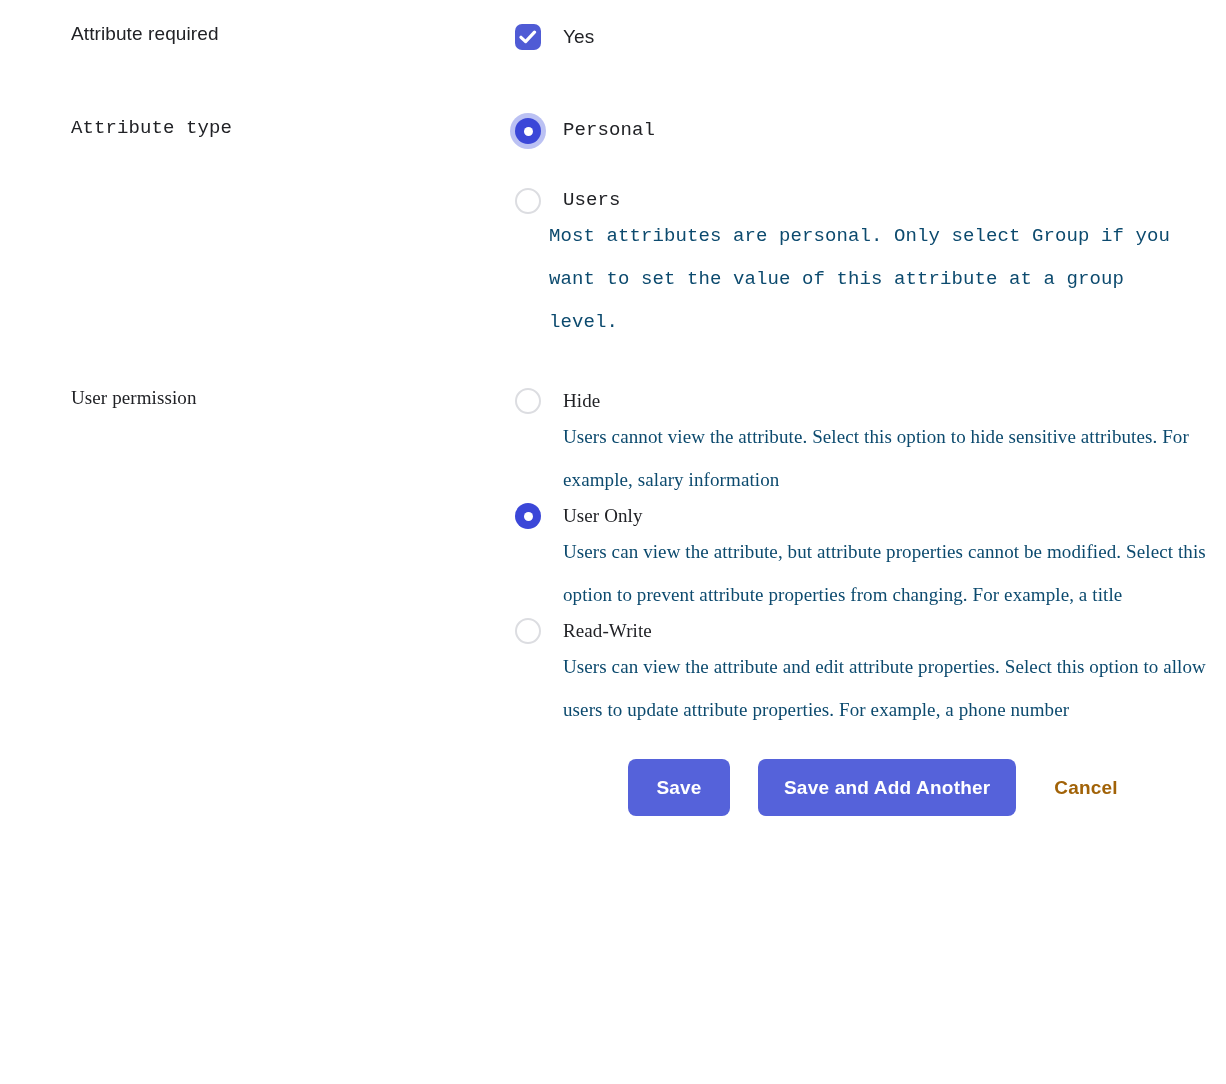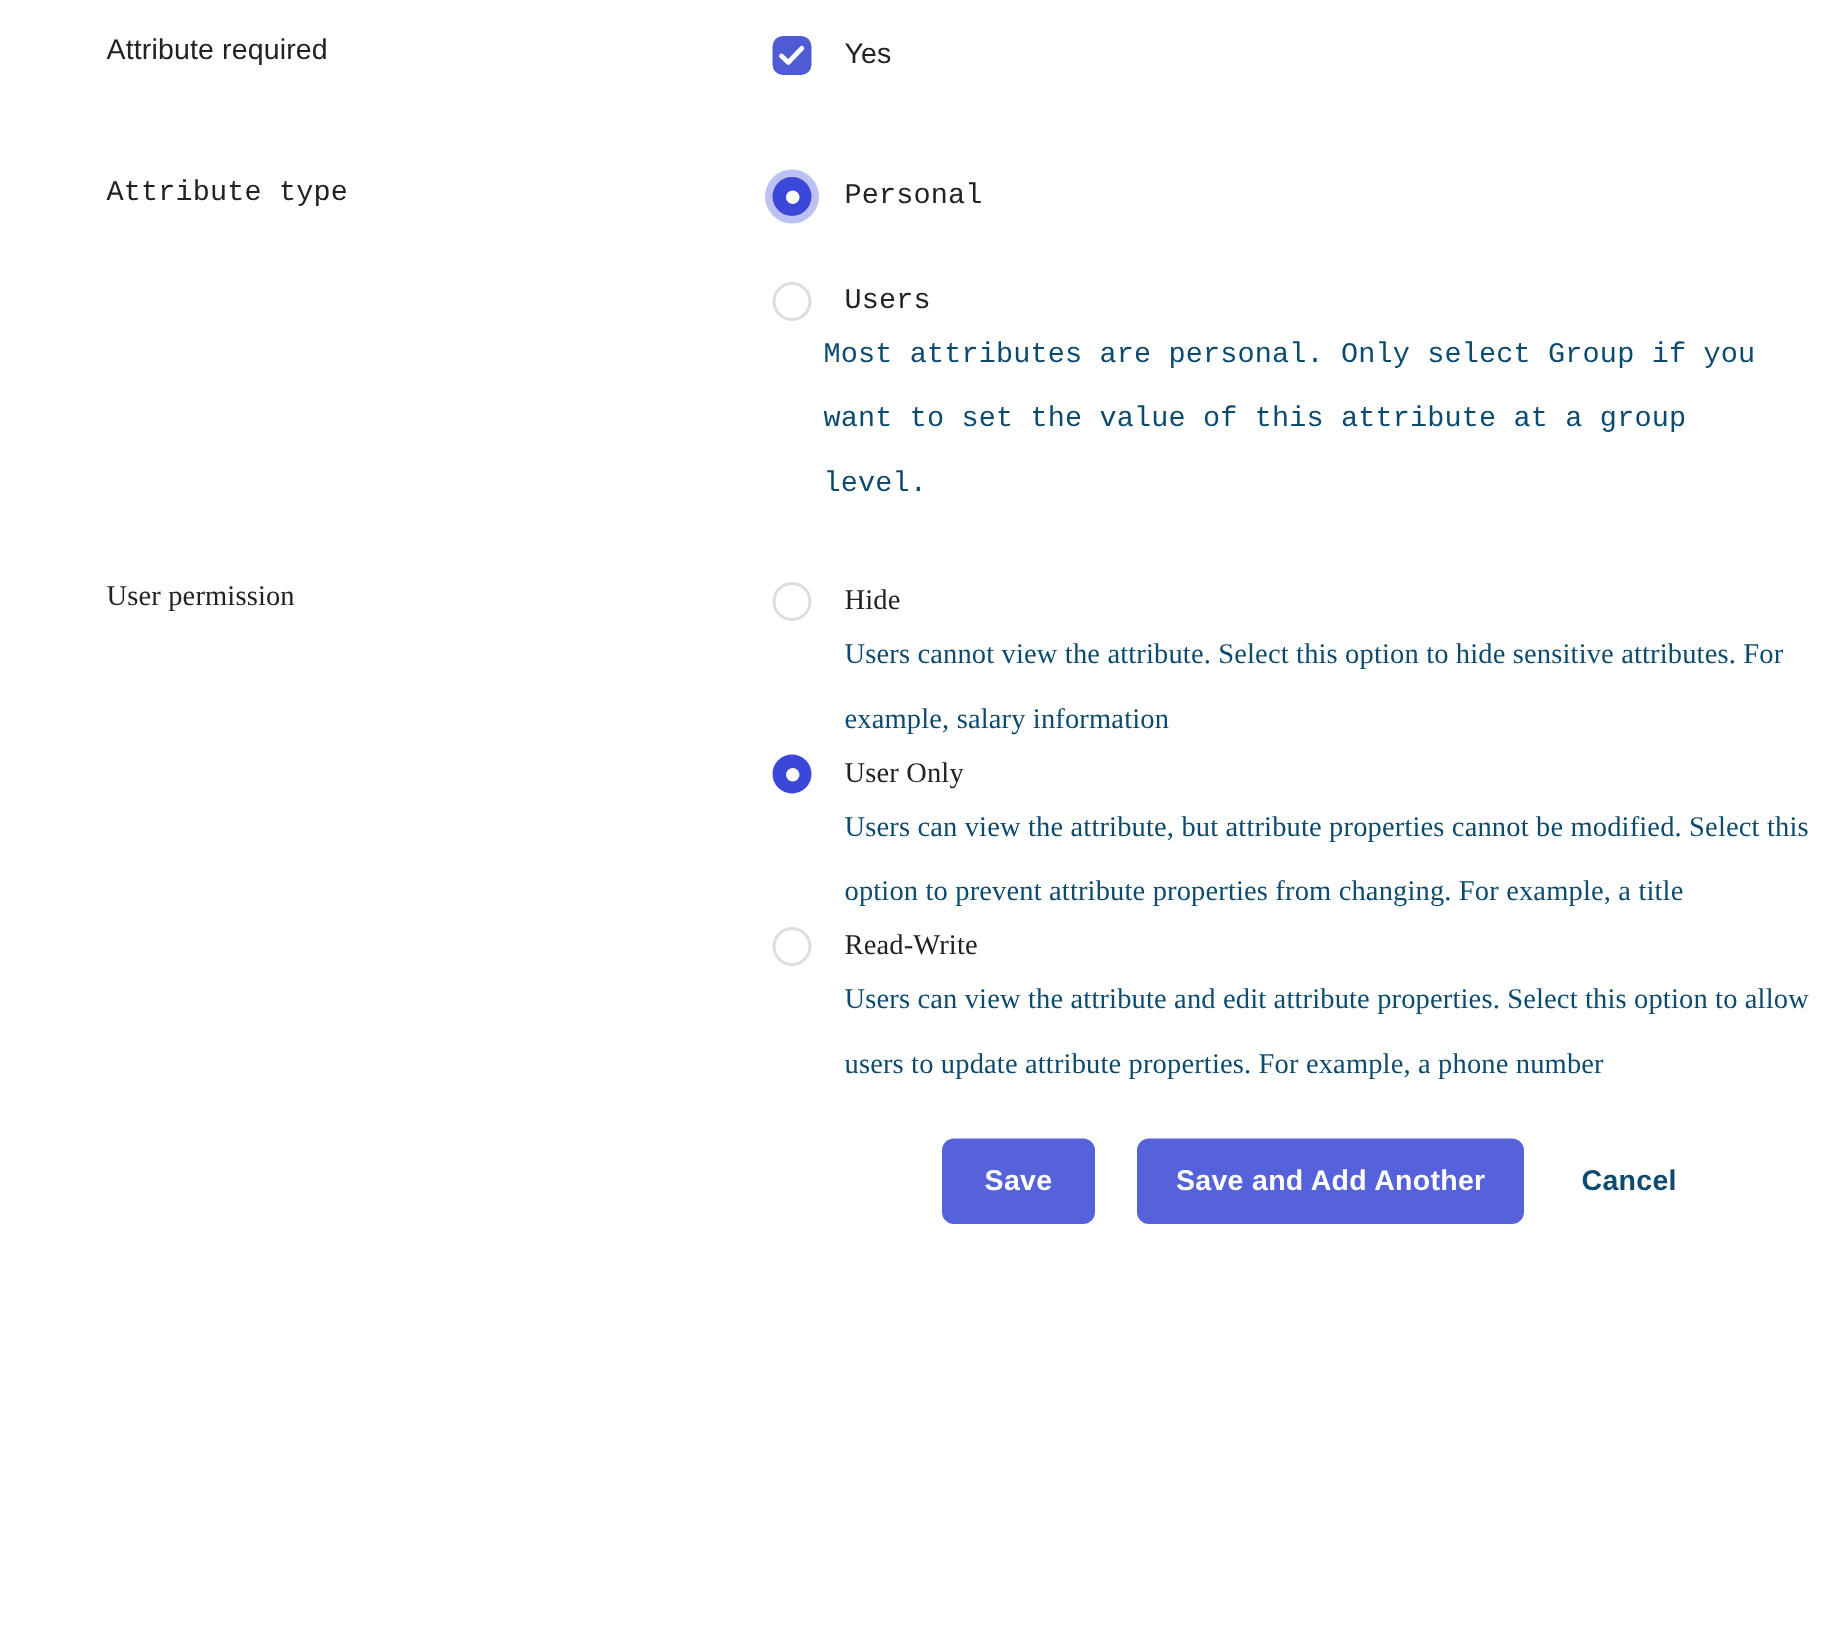--- a/index.html
+++ b/index.html
@@ -161,21 +161,21 @@
     min-width: 102px;
   }
   .btn-save-another {
     margin-left: 28px;
     min-width: 240px;
   }
   .link-btn {
     margin-left: 30px;
     background: transparent;
     border: none;
-    color: #0c4a6e;
+    color: #a16207;
     font-size: 19px;
     font-weight: bold;
     letter-spacing: 0.2px;
     cursor: pointer;
     font-family: "Liberation Sans", sans-serif;
     padding: 0 8px;
     height: 57px;
     line-height: 57px;
   }
 </style>

